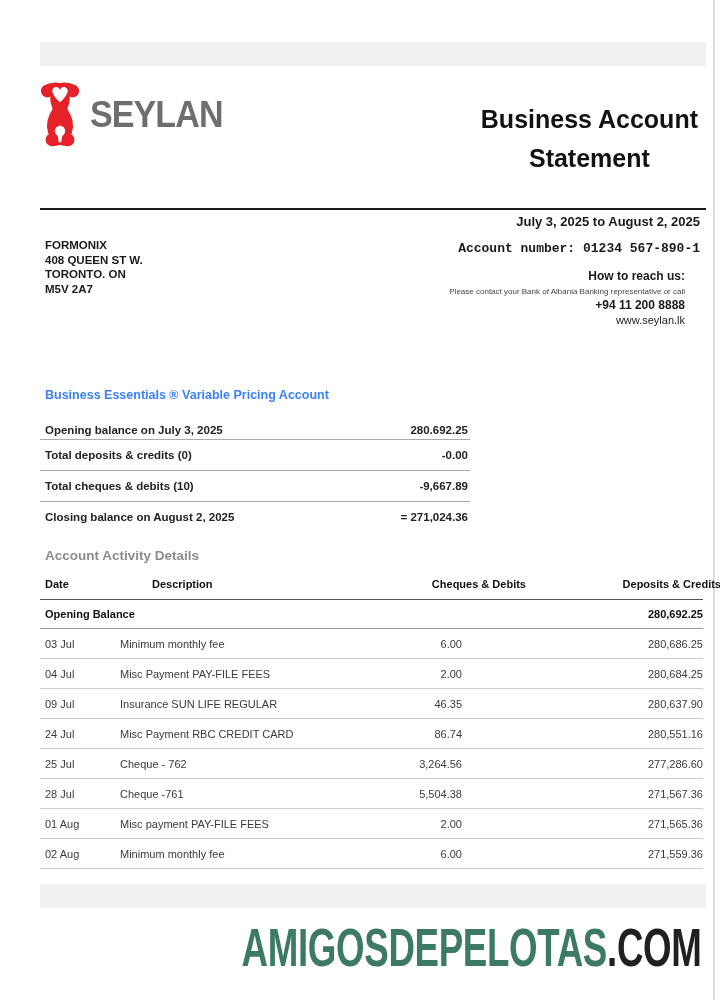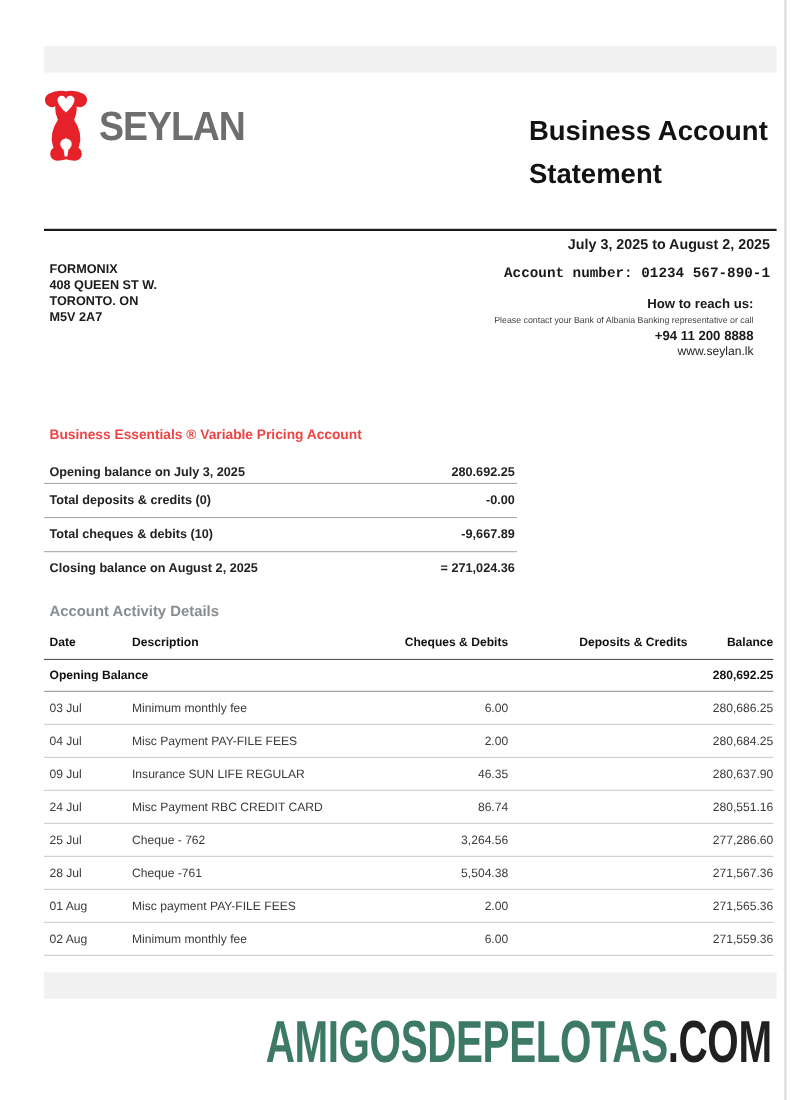--- a/index.html
+++ b/index.html
@@ -13,56 +13,56 @@
   .band.bottom{top:884px;}
 
   
   .logo-wrap{position:absolute;left:36px;top:78px;display:flex;align-items:center;}
   .logo-glyph{width:48px;height:74px;}
   .brand-name{
     font-size:37px;font-weight:bold;color:#6d6e70;letter-spacing:-1px;
     transform:scaleX(.92);transform-origin:left center;margin-left:6px;
   }
   .doc-title{
-    position:absolute;right:22px;top:100px;text-align:left;
+    position:absolute;right:22px;top:100px;text-align:center;
     font-size:25px;font-weight:bold;color:#121212;line-height:39px;
   }
   .rule{position:absolute;left:40px;top:208px;width:666px;height:2px;background:#1a1a1a;}
 
   .period{position:absolute;right:20px;top:214px;font-size:13px;font-weight:bold;}
   .acct-num{position:absolute;right:20px;top:241px;font-size:13px;font-weight:bold;font-family:Liberation Mono, monospace;}
   .reach{position:absolute;right:35px;top:269px;text-align:right;}
   .reach .h{font-size:12px;font-weight:bold;margin-bottom:4px;}
   .reach .note{font-size:8px;color:#444;margin-bottom:2px;}
   .reach .phone{font-size:12px;font-weight:bold;margin-bottom:2px;}
   .reach .web{font-size:11px;color:#222;}
 
   .recipient{position:absolute;left:45px;top:238px;font-size:11.5px;font-weight:bold;line-height:14.5px;}
 
   
   .sec-heading{position:absolute;left:45px;font-size:13.5px;font-weight:bold;color:#8a8d90;}
   .sec-heading.summary{top:348px;}
   .sec-heading.activity{top:548px;}
-  .acct-type{position:absolute;left:45px;top:388px;font-size:12.5px;font-weight:bold;color:#ef4444;}
+  .acct-type{position:absolute;left:45px;top:388px;font-size:12.5px;font-weight:bold;color:#3b82f6;}
 
   .summary-table{position:absolute;left:40px;top:418px;width:430px;}
   .summary-row{
     display:flex;justify-content:space-between;align-items:flex-end;
     font-size:11.5px;font-weight:bold;color:#222;
     padding:9px 2px 9px 5px;border-bottom:1px solid #aaa;
   }
   .summary-row.first{padding-top:6px;padding-bottom:3px;}
   .summary-row.last{border-bottom:none;}
 
   
   .activity-table{position:absolute;left:40px;top:572px;width:663px;font-size:11px;}
   .a-row{display:grid;grid-template-columns:80px 190px 152px 163px 78px;align-items:center;}
   .a-row>div:nth-child(1){padding-left:5px;}
   .a-row>div:nth-child(3),.a-row>div:nth-child(4),.a-row>div:nth-child(5){text-align:right;}
-  .a-head{font-weight:bold;color:#111;padding:6px 0 9px;border-bottom:1.5px solid #555;}
+  .a-head{font-weight:bold;color:#111;padding:6px 0 9px;border-bottom:1.5px solid #555;gap:32px;}
   .a-opening{font-weight:bold;color:#111;padding:8px 0;border-bottom:1px solid #999;}
   .a-tx{color:#3a3a3a;padding:8.5px 0;border-bottom:1px solid #ccc;}
 
   
   .watermark{
     position:absolute;right:18px;top:916px;white-space:nowrap;
     font-size:54px;font-weight:bold;letter-spacing:-.5px;
     transform:scaleX(.68);transform-origin:right center;
   }
   .wm-name{color:#3d7a66;}

